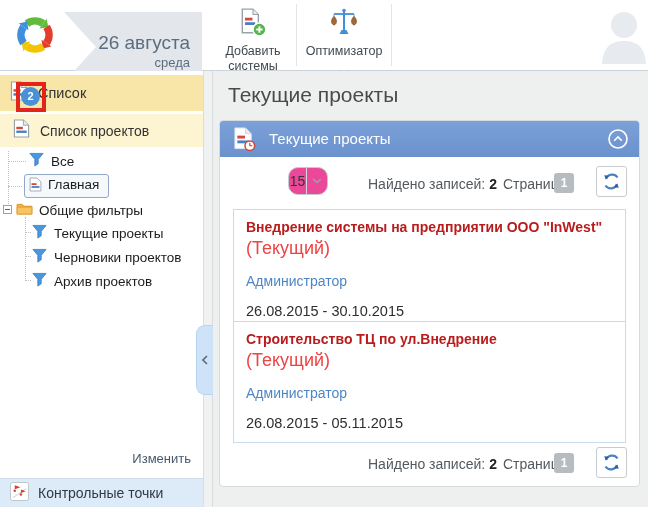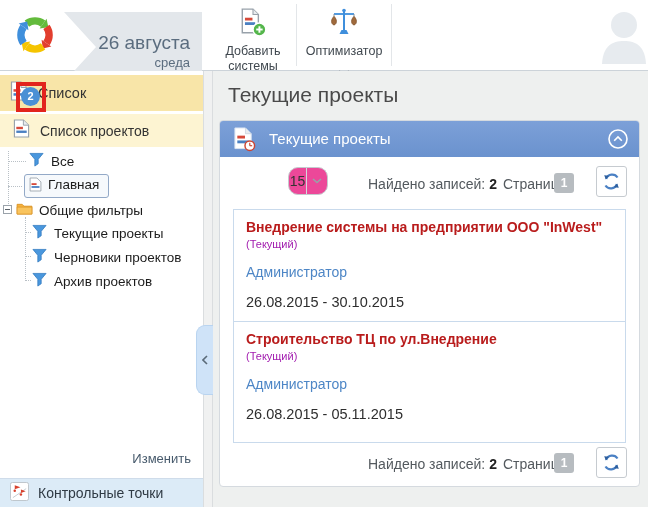--- a/index.html
+++ b/index.html
@@ -89,21 +89,21 @@
   .page-btn { position:absolute; left:334px; top:16px; width:20px; height:20px; background:#b7bcc0; border-radius:3px;
               color:#fff; font-size:12px; font-weight:bold; text-align:center; line-height:20px; cursor:pointer; }
   .refresh-btn { position:absolute; right:12px; width:31px; height:31px; background:#fff; border:1px solid #c6cbd0;
                  border-radius:3px; display:flex; align-items:center; justify-content:center; cursor:pointer; }
   .controls .refresh-btn { top:9px; }
   .list { position:absolute; left:13px; top:88px; width:393px; height:234px; border:1px solid #c9daec; background:#fff; }
   .entry { padding:9px 12px 0 12px; }
   .entry-1 { height:111px; }
   .entry-2 { height:121px; border-top:1px solid #c9daec; }
   .e-title { font-size:14px; font-weight:bold; color:#b91c1c; margin-bottom:3px; cursor:pointer; }
-  .e-status { font-size:11px; color:#a21caf; margin-bottom:14px; }
+  .e-status { font-size:18px; color:#ef4444; margin-bottom:14px; }
   .e-owner { font-size:14px; color:#4d86c6; margin-bottom:14px; cursor:pointer; }
   .e-dates { font-size:14.5px; color:#2e2e2e; }
   .pfoot { position:absolute; left:0; right:0; top:322px; height:44px; }
   .pfoot .found { top:13px; }
   .pfoot .ctl-lbl { top:13px; }
   .pfoot .page-btn { top:10px; }
   .pfoot .refresh-btn { top:4px; }
 </style>
 </head>
 <body>

